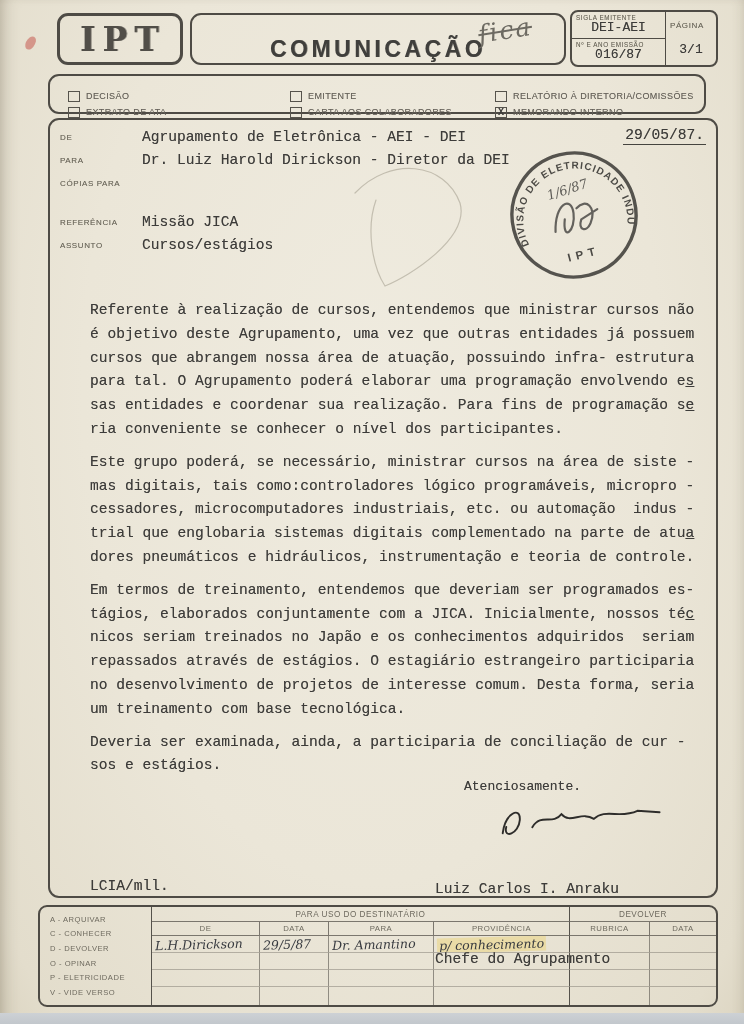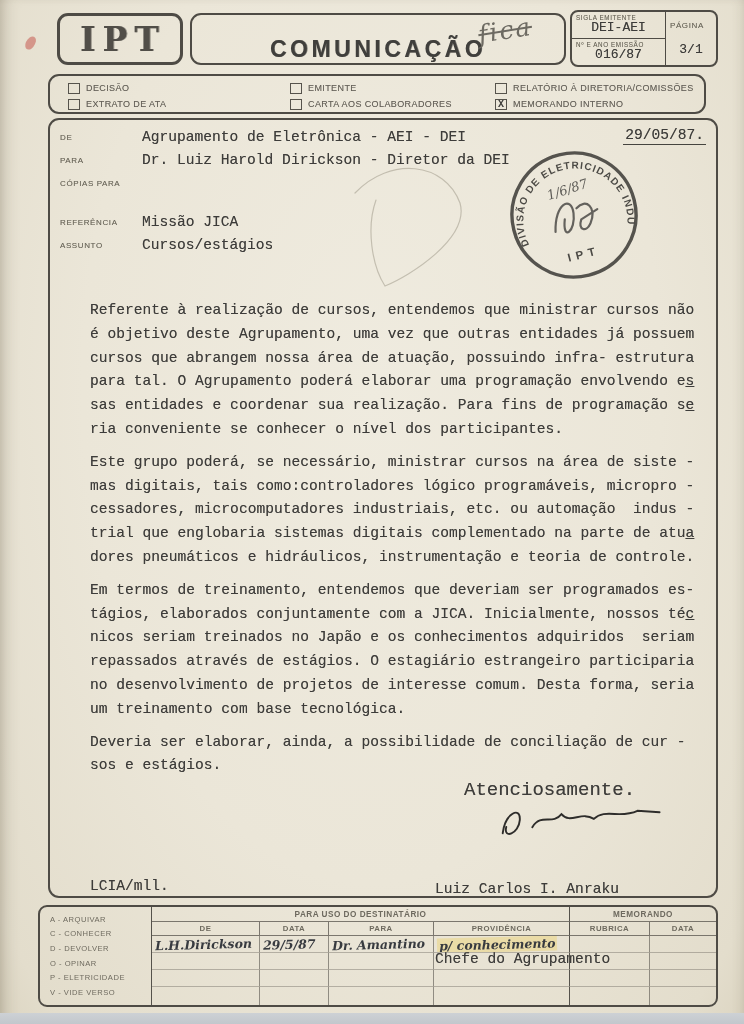--- a/index.html
+++ b/index.html
@@ -26,51 +26,51 @@
   .meta-box { left:570px; top:10px; width:148px; height:57px; border-radius:8px; display:flex; }
   .meta-left { width:94px; border-right:1.6px solid #4e4b45; display:flex; flex-direction:column;justify-content:space-between; }
   .meta-cell { flex:1; padding:2px 4px 1px; }
   .meta-cell + .meta-cell { border-top:1.6px solid #4e4b45; }
   .meta-cell .flabel { font-size:6.3px; display:block; }
   .meta-val { font-size:13px; text-align:center; display:block; margin-top:-1px; }
   .meta-right { flex:1; padding:2px 4px; }
   .meta-right .meta-val { margin-top:10px; }
 
   
-  .types-box { left:48px; top:74px; width:658px; height:40px; padding:4px 0 0 18px; }
+  .types-box { left:48px; top:74px; width:658px; height:40px; padding:12px 0 0 18px; }
   .type-grid { display:grid; grid-template-columns:222px 205px auto; grid-template-rows:16px 16px; grid-auto-flow:column; }
   .type-item { display:flex; align-items:center; gap:6px; }
   .cbx { width:12px; height:11px; border:1.6px solid #56534c; flex:0 0 auto; font-family:"Liberation Mono",monospace; font-size:10px; font-weight:bold; color:#3d3c3a; text-align:center; line-height:9px; }
   .type-label { font-size:9px; letter-spacing:.4px; color:#66625a; text-shadow:0 0 .3px rgba(102,98,90,.5); }
 
   
   .main-box { left:48px; top:118px; width:670px; height:780px; }
   .frow { position:absolute; left:10px; }
   .frow .flabel { position:absolute; left:0; top:4px; width:80px; }
   .frow .fval { position:absolute; left:82px; top:0; white-space:pre; font-size:14.6px; }
   .date-val { position:absolute; right:10px; top:7px; font-size:14.6px; border-bottom:1.4px solid #45443f; padding:0 2px 1px; }
   .pencil { position:absolute; left:230px; top:28px; opacity:.5; }
 
   .stamp { position:absolute; left:444px; top:15px; width:160px; height:160px; transform:rotate(-14deg); opacity:.88; }
 
   .bodytext { position:absolute; left:40px; top:179px; width:622px; font-size:14.6px; }
   .para { margin-bottom:9px; }
   .tl { white-space:pre; line-height:23.8px; }
   .tl .u { text-decoration:underline; }
 
-  .closing { position:absolute; left:414px; top:659px; font-size:19px; white-space:pre; }
+  .closing { position:absolute; left:414px; top:659px; font-size:13px; white-space:pre; }
   .sig-svg { position:absolute; left:438px; top:676px; }
   .sig-block { position:absolute; left:385px; top:712px; font-size:14.6px; line-height:23.2px; white-space:pre; }
   .ref-initials { position:absolute; left:40px; top:758px; font-size:14.6px; white-space:pre; }
 
   
   .footer-box { left:38px; top:905px; width:680px; height:102px; border-radius:9px; display:flex; overflow:hidden; }
   .legend { width:112px; border-right:1.6px solid #55524b; display:flex; flex-direction:column; justify-content:space-around; padding:5px 0 5px 10px; }
   .legend-item { font-size:7.6px; letter-spacing:.5px; color:#6e6a5f; }
-  .ftable { flex:1; display:grid; grid-template-columns:108px 69px 105px 136px 80px auto; grid-template-rows:15px 14px 17px 17px 17px auto;font-weight:bold; }
+  .ftable { flex:1; display:grid; grid-template-columns:108px 69px 105px 136px 80px auto; grid-template-rows:15px 14px 17px 17px 17px auto; }
   .fcell { border-bottom:1px solid rgba(85,82,75,.75); font-size:7.8px; letter-spacing:.5px; color:#6e6a5f; display:flex; align-items:center; justify-content:center; }
   .fcell.colline { border-right:1px solid rgba(85,82,75,.75); }
   .fcell.span-dest { grid-column:1/5; border-right:1.4px solid #55524b; }
   .fcell.span-receb { grid-column:5/7; }
   .fcell.hdr { font-size:8.2px; }
   .dcell { border-bottom:1px solid rgba(100,96,88,.4); display:flex; align-items:center; padding:0 3px; overflow:hidden; }
   .dcell.colline { border-right:1px solid rgba(85,82,75,.6); }
   .dcell.receb-line { border-right:1.4px solid #55524b; }
   .dcell.last-row { border-bottom:none; }
   .hw { font-family:"DejaVu Serif",serif; font-style:italic; font-size:12.5px; color:#383b40; transform:rotate(-1.5deg); white-space:nowrap; }
@@ -192,21 +192,21 @@
       </div>
       <div class="para">
         <div class="tl"><span>Em termos de treinamento, entendemos que deveriam ser programados es-</span><span class="u"></span></div>
         <div class="tl"><span>tágios, elaborados conjuntamente com a JICA. Inicialmente, nossos té</span><span class="u">c</span></div>
         <div class="tl"><span>nicos seriam treinados no Japão e os conhecimentos adquiridos  seriam</span><span class="u"></span></div>
         <div class="tl"><span>repassados através de estágios. O estagiário estrangeiro participaria</span><span class="u"></span></div>
         <div class="tl"><span>no desenvolvimento de projetos de interesse comum. Desta forma, seria</span><span class="u"></span></div>
         <div class="tl"><span>um treinamento com base tecnológica.</span><span class="u"></span></div>
       </div>
       <div class="para">
-        <div class="tl"><span>Deveria ser elaborar, ainda, a possibilidade de conciliação de cur -</span><span class="u"></span></div>
+        <div class="tl"><span>Deveria ser examinada, ainda, a participaria de conciliação de cur -</span><span class="u"></span></div>
         <div class="tl"><span>sos e estágios.</span><span class="u"></span></div>
       </div>
     </div>
 
     <div class="closing mono">Atenciosamente.</div>
     <svg class="sig-svg" width="190" height="44">
       <path d="M 14 32 C 18 12, 34 6, 32 20 C 30 34, 14 38, 18 26 M 44 28 C 54 14, 64 28, 74 17 C 82 28, 94 15, 106 24 C 118 14, 132 26, 150 19 L 172 22" fill="none" stroke="#2e2d2b" stroke-width="1.9" stroke-linecap="round" transform="rotate(-4 90 25)"></path>
     </svg>
     <div class="sig-block mono">
       <div>Luiz Carlos I. Anraku</div>
@@ -221,21 +221,21 @@
       <div class="legend-item">A - ARQUIVAR</div>
       <div class="legend-item">C - CONHECER</div>
       <div class="legend-item">D - DEVOLVER</div>
       <div class="legend-item">O - OPINAR</div>
       <div class="legend-item">P - ELETRICIDADE</div>
       <div class="legend-item">V - VIDE VERSO</div>
     </div>
     <div class="ftable">
 
       <div class="fcell hdr span-dest">PARA USO DO DESTINATÁRIO</div>
-      <div class="fcell hdr span-receb">MEMORANDO</div>
+      <div class="fcell hdr span-receb">DEVOLVER</div>
 
       <div class="fcell colline">DE</div>
       <div class="fcell colline">DATA</div>
       <div class="fcell colline">PARA</div>
       <div class="fcell" style="border-right:1.4px solid #55524b;">PROVIDÊNCIA</div>
       <div class="fcell colline">RUBRICA</div>
       <div class="fcell">DATA</div>
 
       <div class="dcell colline">
           <span class="hw">L.H.Dirickson</span>

